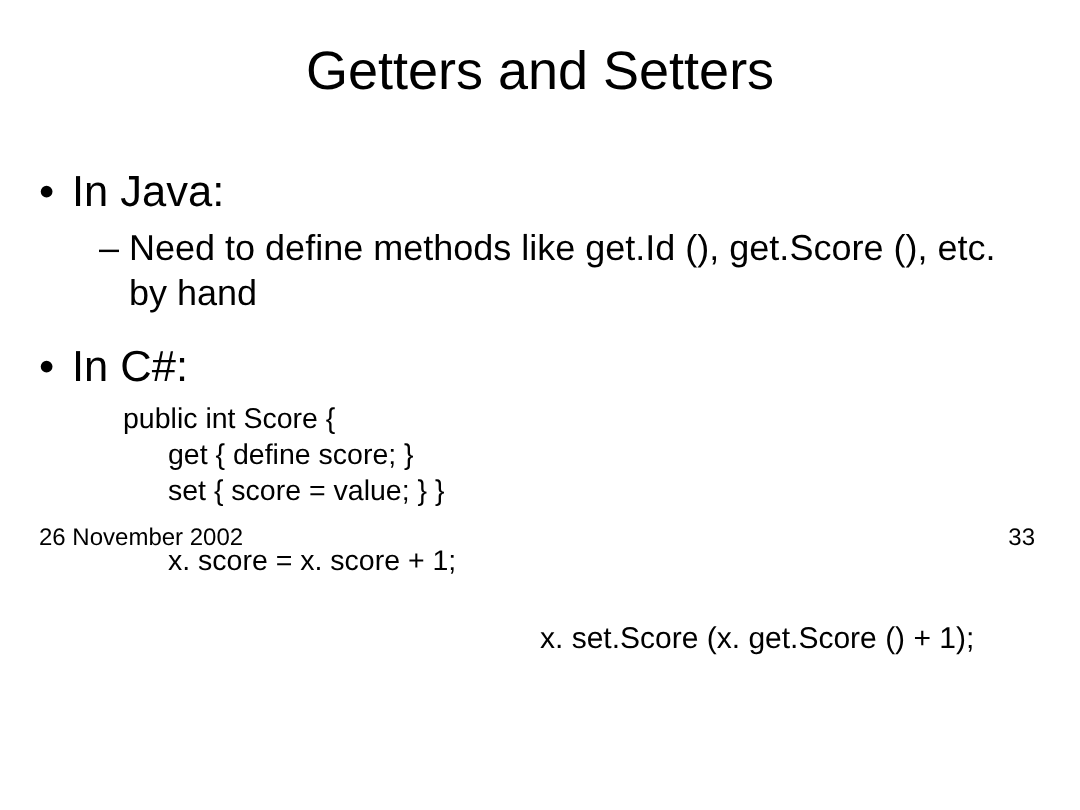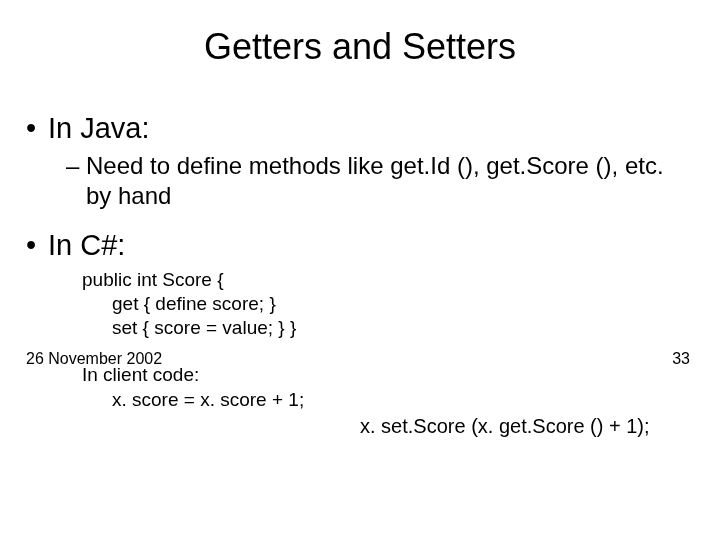--- a/index.html
+++ b/index.html
@@ -37,21 +37,20 @@
     <span class="dot">•</span><span>In C#:</span>
   </div>
 
   <div class="code">
     <div>public int Score {</div>
     <div class="i1">get { define score; }</div>
     <div class="i1">set { score = value; } }</div>
   </div>
 
   <div class="client">
-    <div>In client code:</div>
     <div class="i1">x. score = x. score + 1;</div>
   </div>
 
   <div class="right-call">x. set.Score (x. get.Score () + 1);</div>
 
 
   <div class="footer">
     <span>26 November 2002</span>
     <span>33</span>
   </div>

